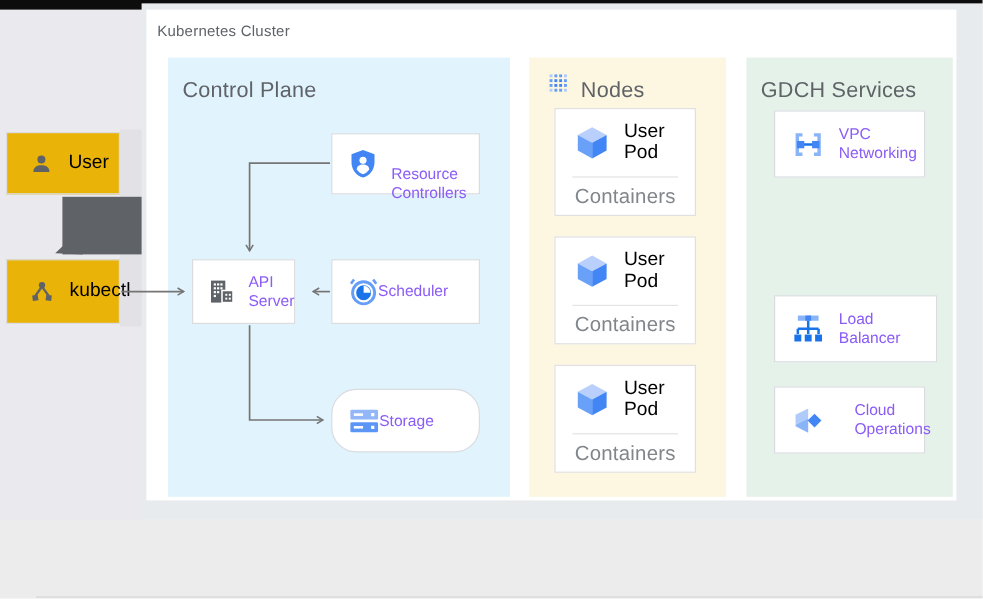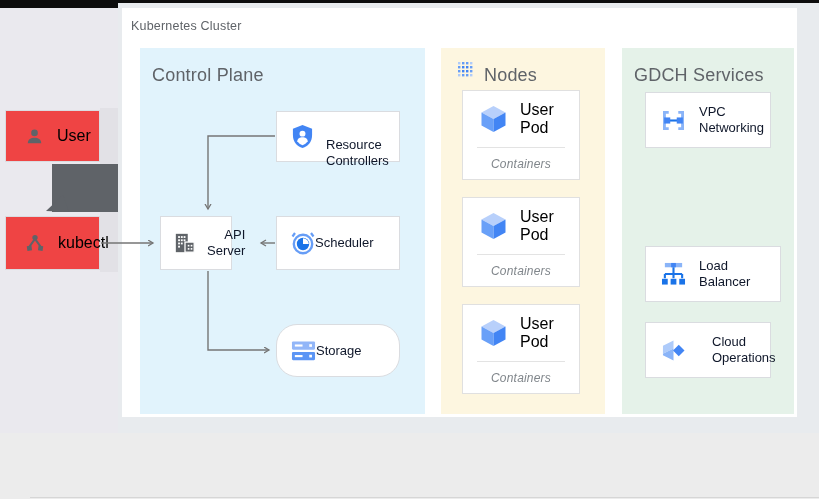--- a/index.html
+++ b/index.html
@@ -12,27 +12,27 @@
   .left-substrip{left:100px;top:108px;width:18px;height:164px;background:#e2e1e6;}
   .main-bg{left:118px;top:3px;width:701px;height:430px;background:#e8ebee;}
   .cluster-box{left:122px;top:8px;width:675px;height:409px;background:#ffffff;}
   .cluster-label{left:131px;top:19px;font-size:12.5px;color:#5f6368;letter-spacing:.2px;}
   .panel{top:48px;height:366px;}
   .panel-cp{left:140px;width:285px;background:#e1f3fc;}
   .panel-nodes{left:441px;width:164px;background:#fdf6e0;}
   .panel-gdch{left:622px;width:172px;background:#e5f2e9;}
   .panel-label{font-size:18px;color:#5f6368;letter-spacing:.2px;}
   .card{background:#fff;border:1px solid #dadce0;display:flex;align-items:center;}
-  .card .txt{font-size:13px;line-height:16px;color:#0f172a;}
+  .card .txt{font-size:13px;line-height:16px;color:#8b5cf6;}
   .pod-card{background:#fff;border:1px solid #e0e0e0;display:flex;flex-direction:column;}
   .pod-top{height:56px;display:flex;align-items:center;padding-left:17px;gap:13px;}
   .pod-div{border-top:1px solid #e3e3e3;margin:0 14px;}
   .pod-sub{flex:1;display:flex;align-items:center;justify-content:center;
-           font-size:12px;color:#80868b;letter-spacing:.2px;font-style:italic;}
-  .ext-card{background:#ef4444;border:1px solid #dadce0;display:flex;align-items:center;
+           font-size:17px;color:#80868b;letter-spacing:.2px;}
+  .ext-card{background:#eab308;border:1px solid #dadce0;display:flex;align-items:center;
             padding-left:19px;gap:13px;}
   svg{display:block;}
   .overlay{left:0;top:0;pointer-events:none;}
   .bottom-line{left:30px;top:497px;width:789px;height:1px;background:#d6d6d6;}
 </style>
 </head>
 <body>
 
 <div class="canvas">
 
@@ -105,21 +105,21 @@
     <span>
       <svg width="23" height="25" viewBox="0 0 24 26">
         <path d="M12 1 L22 4.8 V11.5 C22 18.5 17.8 23.4 12 25 C6.2 23.4 2 18.5 2 11.5 V4.8 Z" fill="#4285f4"></path>
         <circle cx="12" cy="10" r="3.1" fill="#ffffff"></circle>
         <path d="M6.6 18 C6.6 14.9 9.2 13.7 12 13.7 C14.8 13.7 17.4 14.9 17.4 18 C16.1 20 14.2 21.4 12 22.1 C9.8 21.4 7.9 20 6.6 18 Z" fill="#ffffff"></path>
       </svg>
     </span>
     <span class="txt" style="width:80px;margin-top:32px;">Resource Controllers</span>
   </div>
 
-  <div class="abs card" style="left:160px;top:216px;width:72px;height:54px;padding-left:13px;gap:11px;text-align:right;">
+  <div class="abs card" style="left:160px;top:216px;width:86px;height:54px;padding-left:13px;gap:11px;">
     <span>
       <svg width="22" height="22" viewBox="0 0 24 24">
         <rect x="2" y="2" width="13" height="20" fill="#5f6368"></rect>
         <g fill="#ffffff">
           <rect x="4.5" y="4.5" width="2" height="2"></rect>
             <rect x="7.5" y="4.5" width="2" height="2"></rect>
             <rect x="10.5" y="4.5" width="2" height="2"></rect>
           <rect x="4.5" y="8" width="2" height="2"></rect>
             <rect x="7.5" y="8" width="2" height="2"></rect>
             <rect x="10.5" y="8" width="2" height="2"></rect>

